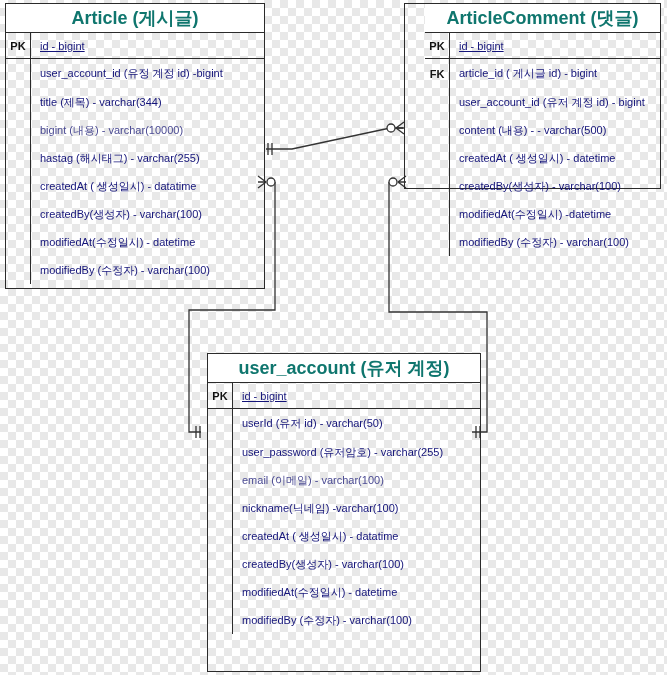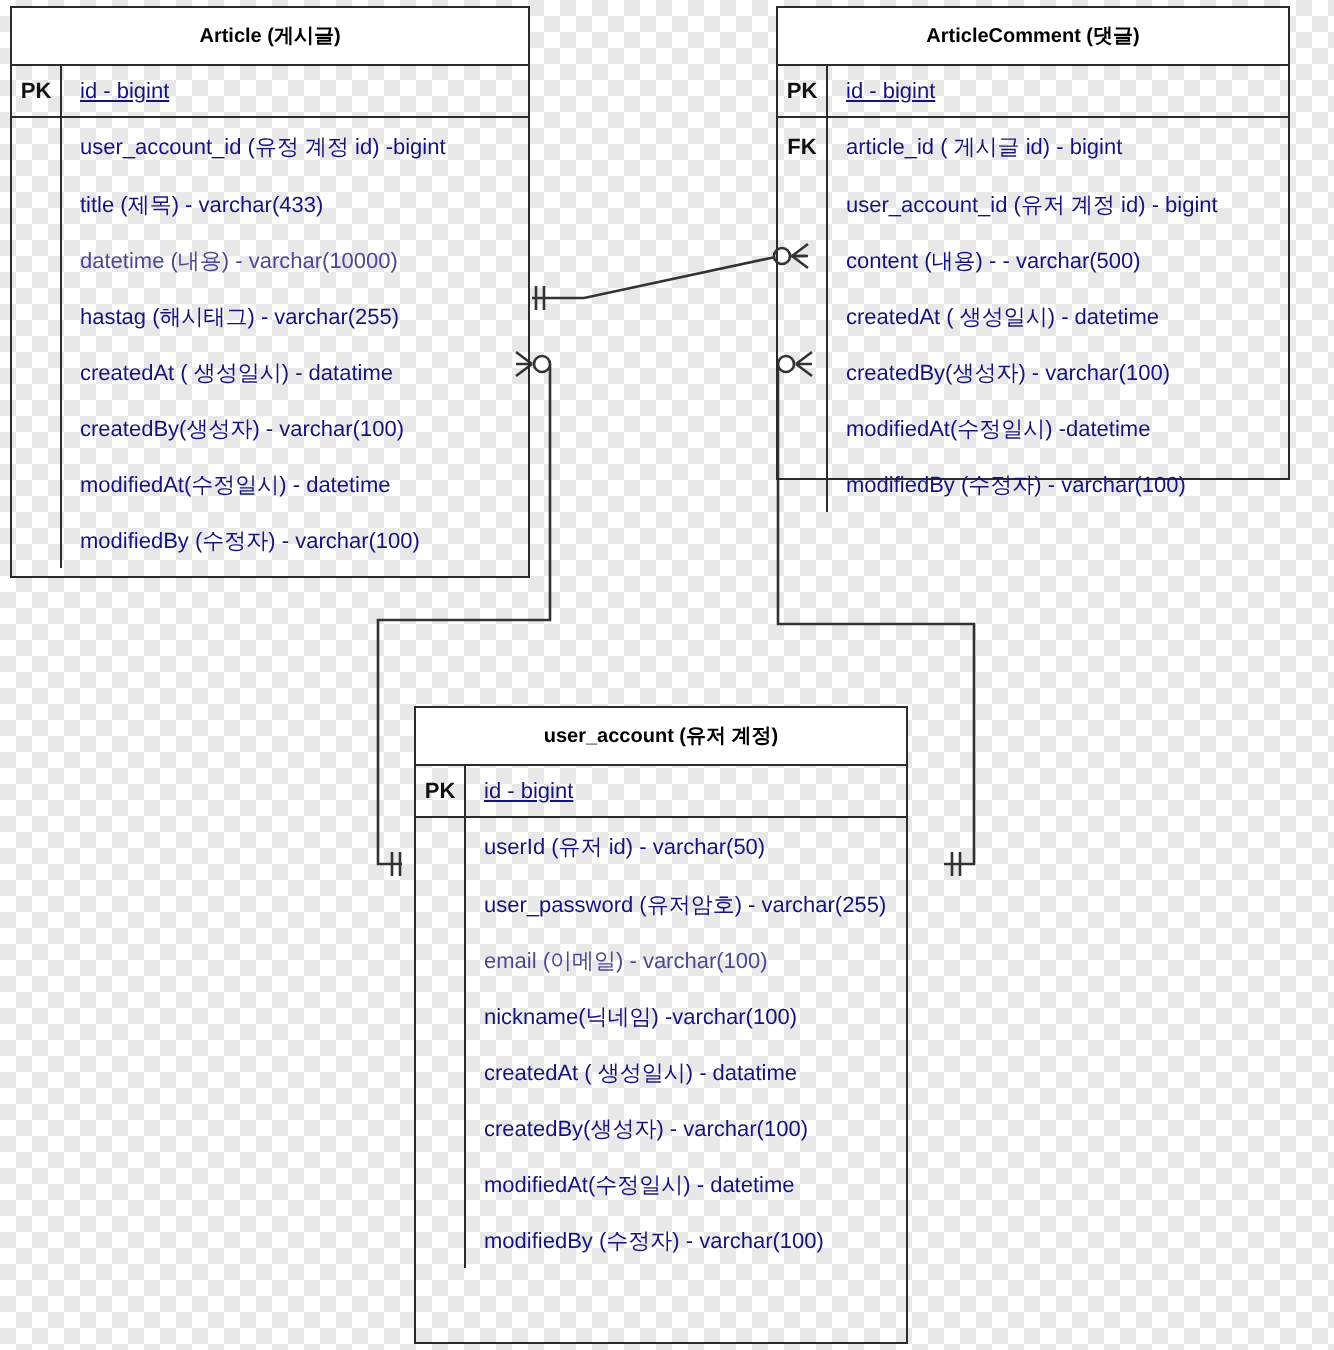--- a/index.html
+++ b/index.html
@@ -12,21 +12,21 @@
       linear-gradient(45deg,#e8e8e8 25%,transparent 25%,transparent 75%,#e8e8e8 75%,#e8e8e8);
     background-size:16px 16px;
     background-position:0 0,8px 8px;
   }
   .canvas{position:absolute;left:0;top:0;width:667px;height:675px;}
 
   
   .tbl{position:absolute;border:1.5px solid #2b2b2b;background:transparent;box-sizing:border-box;}
   .tbl .title{
     height:29px;line-height:29px;text-align:center;
-    font-size:10px;font-weight:700;color:#000000;
+    font-size:18px;font-weight:700;color:#0f766e;
     background:#ffffff;border-bottom:1.5px solid #2b2b2b;box-sizing:border-box;
     white-space:nowrap;
   }
   .tbl .row{
     display:flex;align-items:center;box-sizing:border-box;
     height:var(--rh,26px);
   }
   .tbl .row.pkrow{border-bottom:1.5px solid #2b2b2b;background:transparent;}
   .keycell{
     width:25px;min-width:25px;text-align:center;
@@ -37,22 +37,22 @@
   .namecell{
     padding-left:9px;font-size:11px;color:#14147a;font-weight:400;
     white-space:nowrap;display:flex;align-items:center;height:100%;
   }
   .namecell.pk{text-decoration:underline;}
   .namecell.muted{font-weight:400;color:#4a4a93;}
 
   
   #tbl-article{left:5px;top:3px;width:260px;height:286px;}
   #tbl-article .title{height:29px;line-height:29px;}
-  #tbl-comment{left:388px;top:3px;width:257px;height:237px;}
-  #tbl-user{left:207px;top:353px;width:247px;height:319px;}
+  #tbl-comment{left:404px;top:3px;width:257px;height:186px;padding-left:20px;}
+  #tbl-user{left:207px;top:353px;width:274px;height:319px;}
 
   
   .lines{position:absolute;left:0;top:0;width:667px;height:675px;overflow:visible;}
   .ln{stroke:#333333;stroke-width:1.3;fill:none;}
   .lnmark{stroke:#333333;stroke-width:1.3;fill:none;}
   .lncirc{stroke:#333333;stroke-width:1.3;fill:#ffffff;}
 </style>
 </head>
 <body>
 
@@ -98,25 +98,25 @@
       <div class="keycell">PK</div>
       <div class="namecell pk">id - bigint</div>
     </div>
 
     <div class="row" style="--rh:29px">
       <div class="keycell"></div>
       <div class="namecell">user_account_id (유정 계정 id) -bigint</div>
     </div>
     <div class="row" style="--rh:28px">
       <div class="keycell"></div>
-      <div class="namecell">title (제목) - varchar(433)</div>
-    </div>
-    <div class="row" style="--rh:28px">
-      <div class="keycell"></div>
-      <div class="namecell muted">datetime (내용) - varchar(10000)</div>
+      <div class="namecell">title (제목) - varchar(344)</div>
+    </div>
+    <div class="row" style="--rh:28px">
+      <div class="keycell"></div>
+      <div class="namecell muted">bigint (내용) - varchar(10000)</div>
     </div>
     <div class="row" style="--rh:28px">
       <div class="keycell"></div>
       <div class="namecell">hastag (해시태그) - varchar(255)</div>
     </div>
     <div class="row" style="--rh:28px">
       <div class="keycell"></div>
       <div class="namecell">createdAt ( 생성일시) - datatime</div>
     </div>
     <div class="row" style="--rh:28px">

